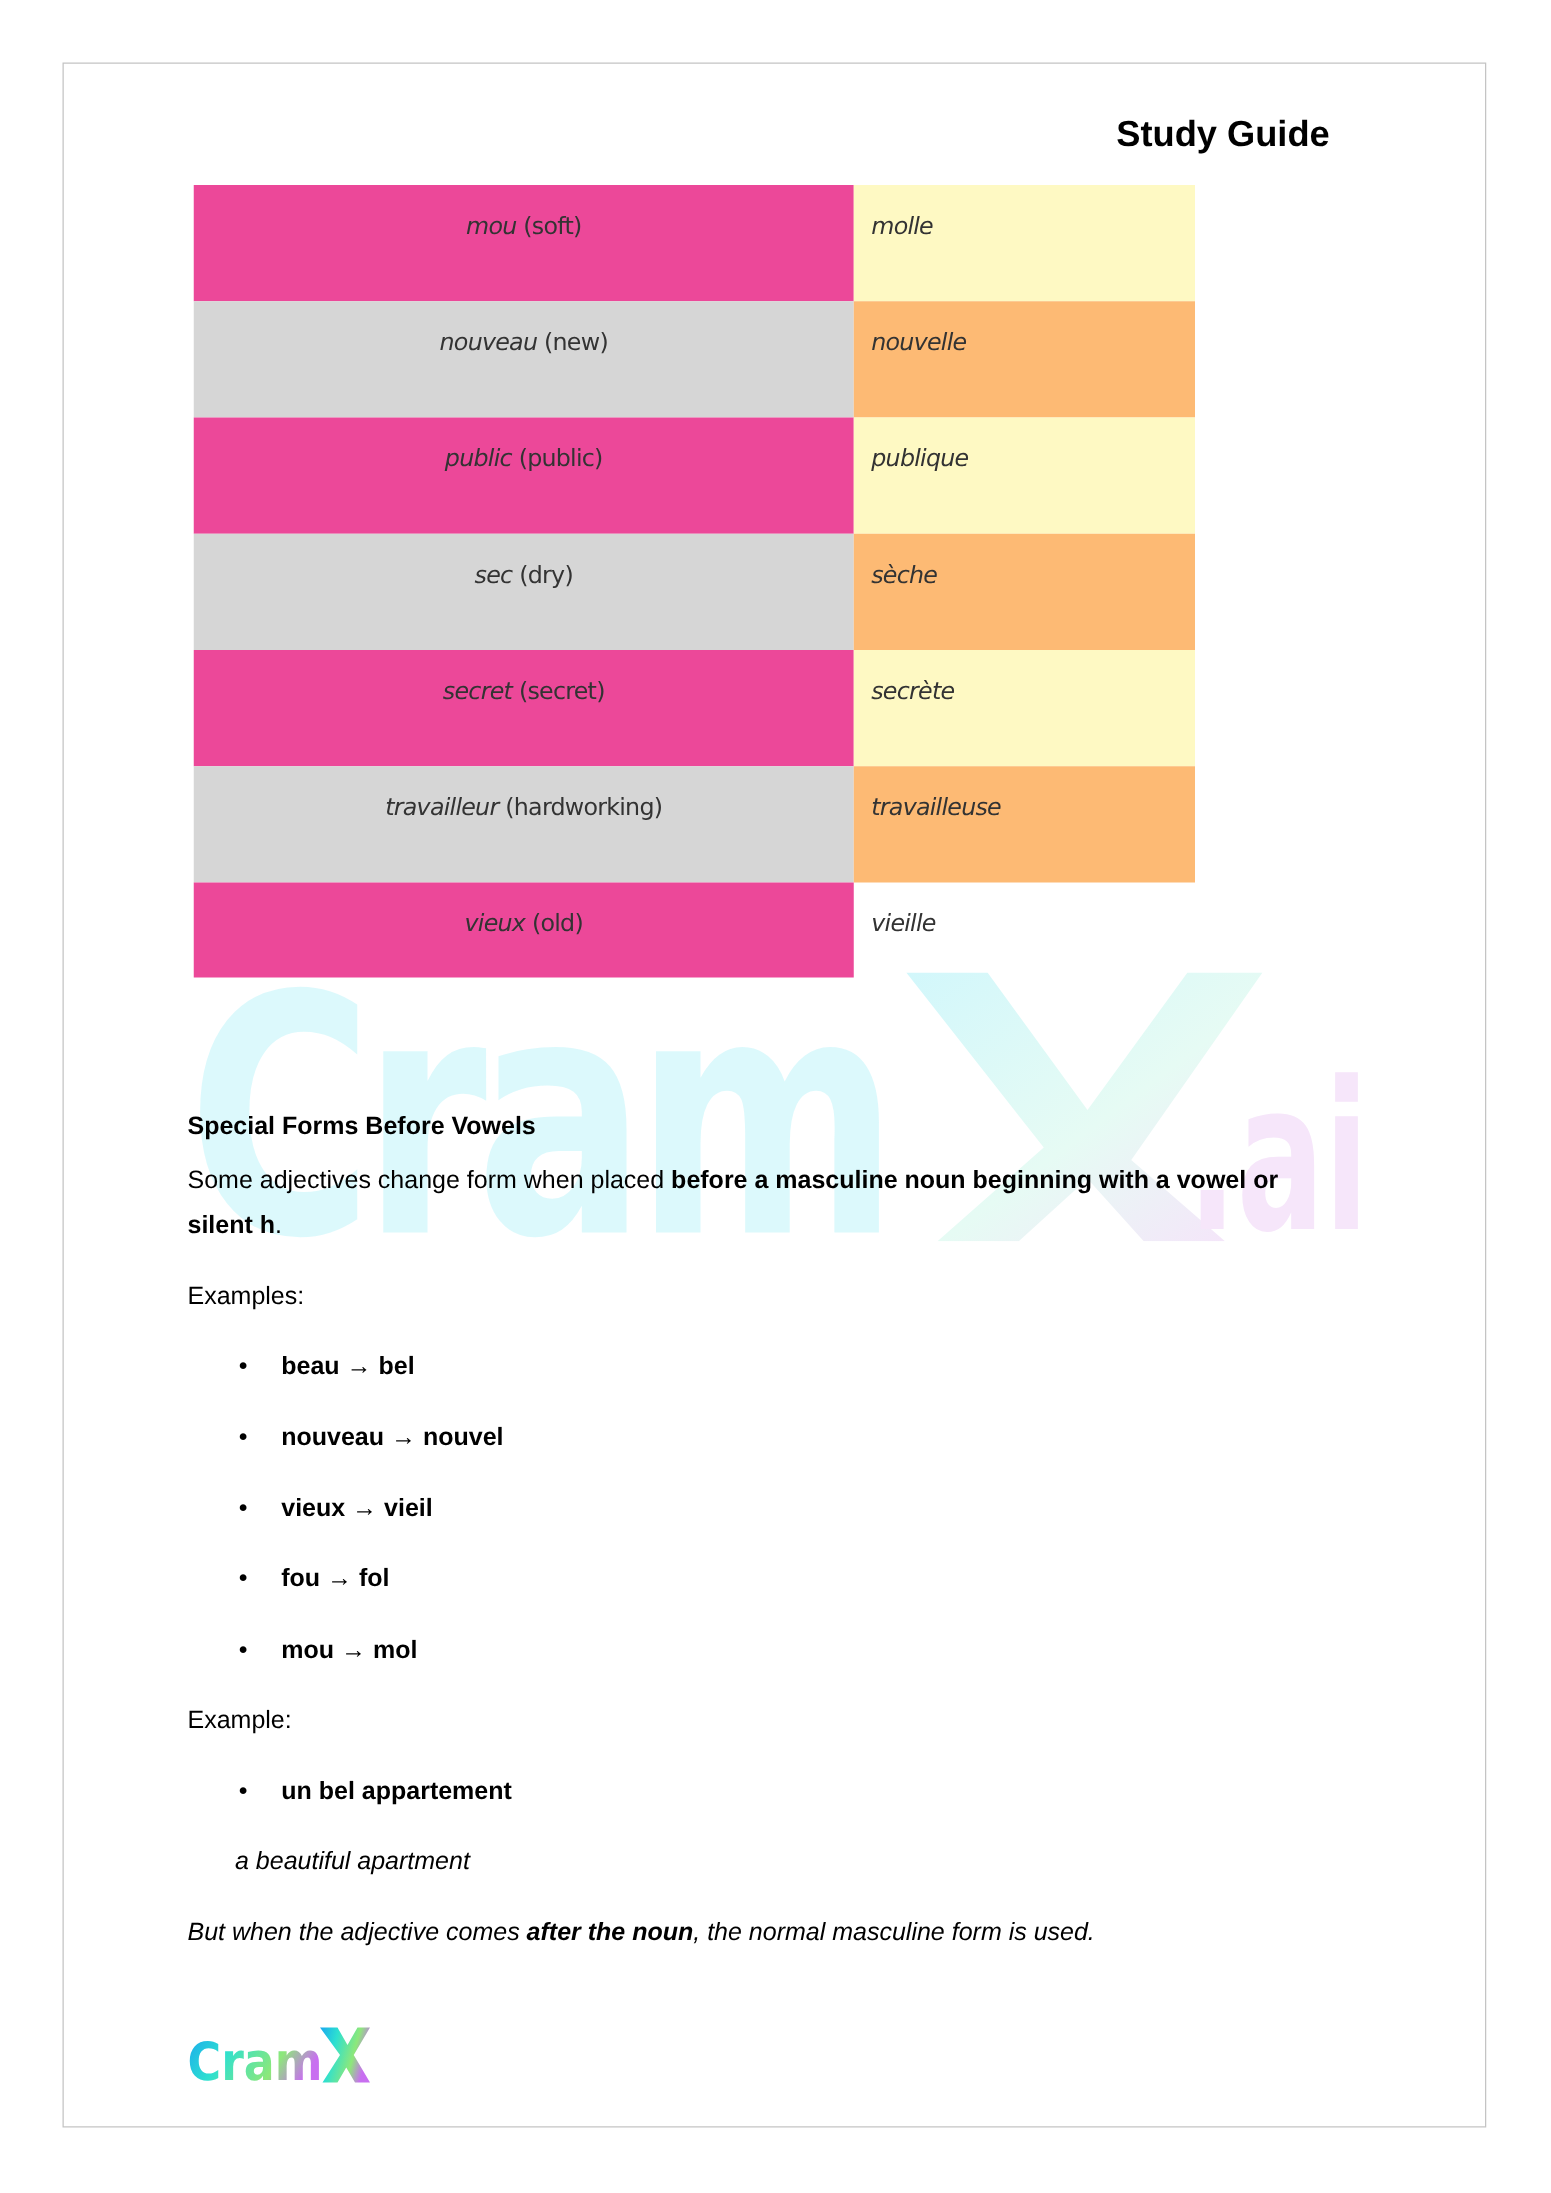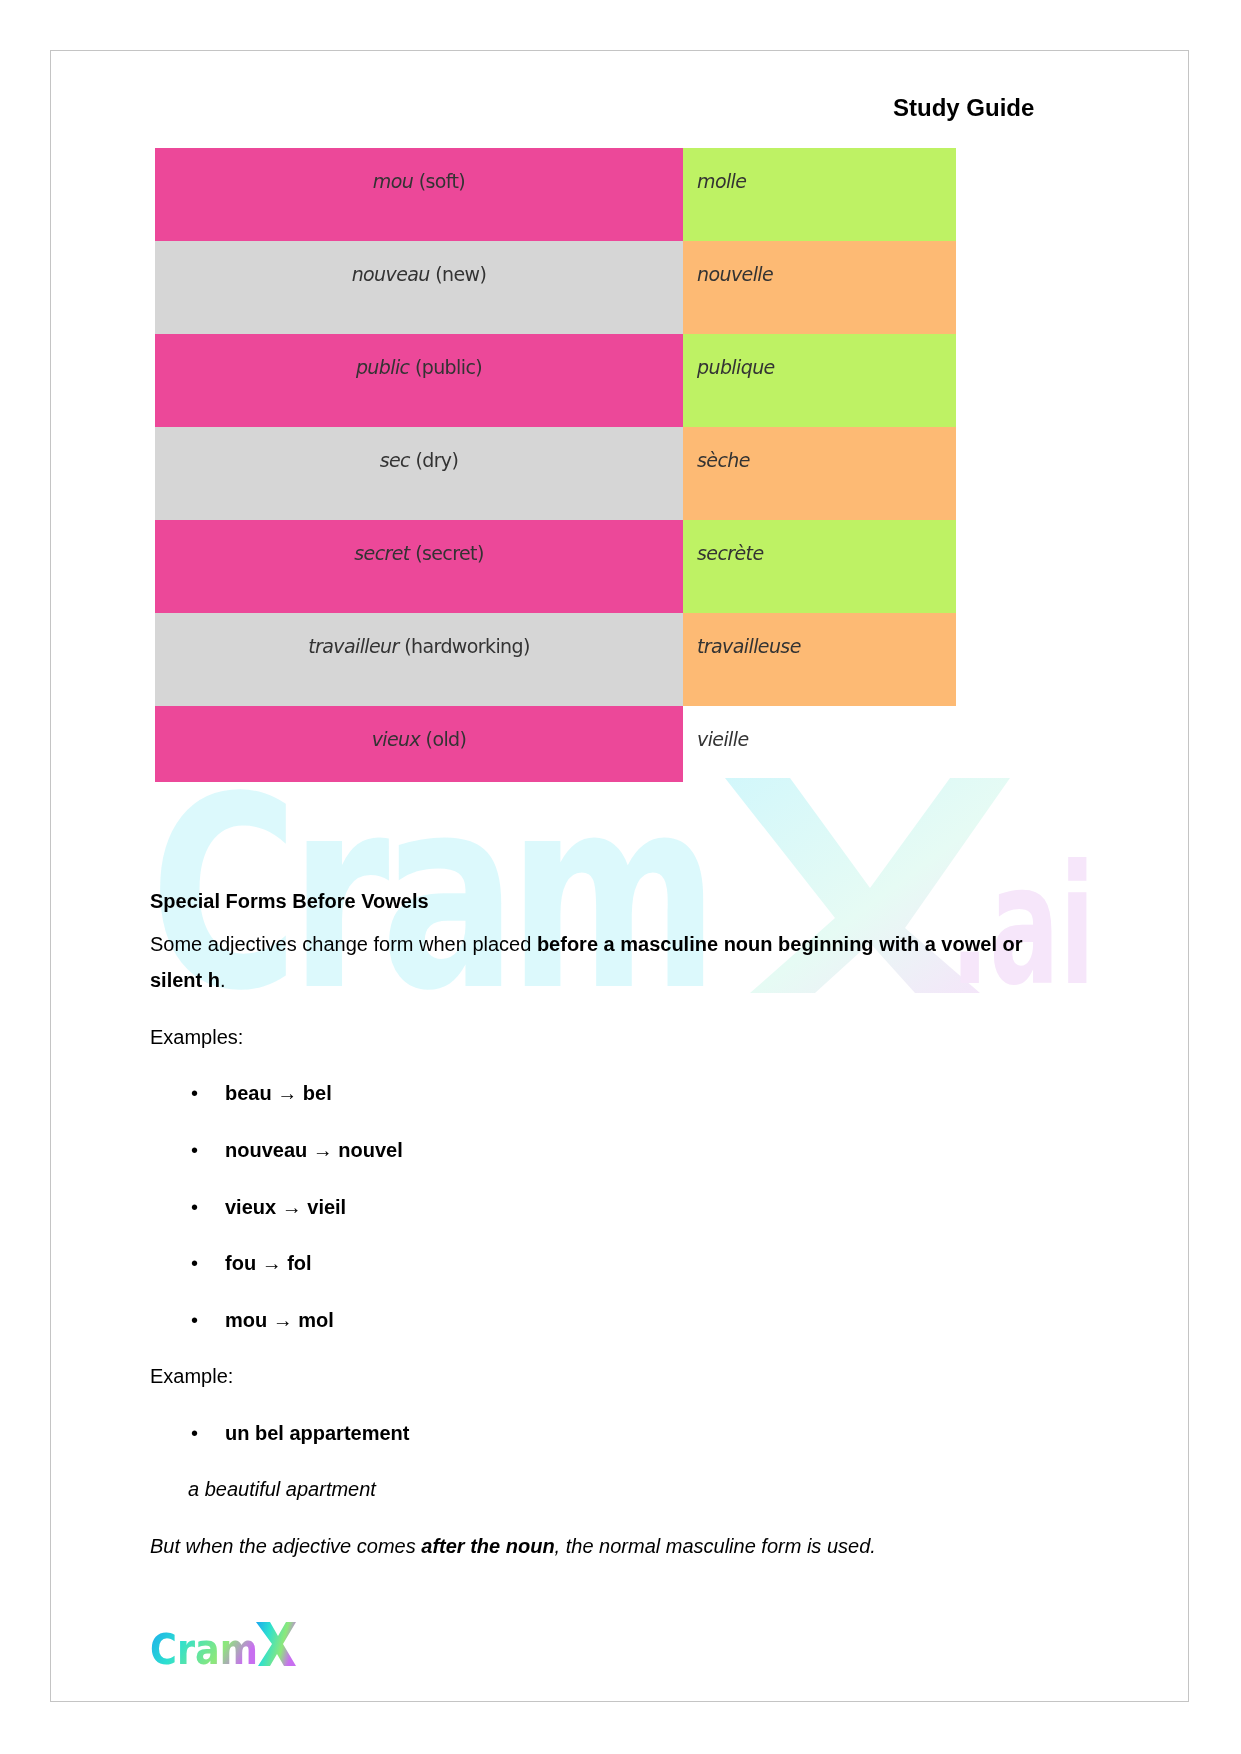--- a/index.html
+++ b/index.html
@@ -1,29 +1,29 @@
 <!DOCTYPE html>
 <html><head>
 <meta charset="utf-8">
 <style>
   html, body { margin:0; padding:0; background:#ffffff; }
   body { width:1241px; height:1754px; position:relative; overflow:hidden;
          font-family:"Liberation Sans", sans-serif; color:#000; }
   .page-frame { position:absolute; left:50px; top:50px; width:1139px; height:1652px;
                 border:1px solid #c4c4c4; box-sizing:border-box; }
-  .title { position:absolute; left:893px; top:88px; font-size:24px; font-weight:bold;
+  .title { position:absolute; left:893px; top:88px; font-size:29px; font-weight:bold;
            line-height:40px; white-space:nowrap; }
   .adj-table { position:absolute; left:155px; top:148px; border-collapse:collapse; }
   .adj-table td { padding:0; height:93px; vertical-align:top;
                   font-family:"DejaVu Sans", sans-serif; font-size:19px; color:#333; }
   .adj-table td.masc { width:528px; text-align:center; }
   .adj-table td.fem { width:273px; padding-left:14px; box-sizing:border-box; }
   .adj-table td .cell-text { display:block; padding-top:21px; line-height:24px; letter-spacing:-0.6px; }
   .adj-table tr.odd td.masc { background:#ec4899; }
-  .adj-table tr.odd td.fem { background:#bef264; }
+  .adj-table tr.odd td.fem { background:#fef9c3; }
   .adj-table tr.even td.masc { background:#d6d6d6; }
   .adj-table tr.even td.fem { background:#fdba74; }
   .adj-table tr:last-child td { height:76px; }
   .adj-table tr:last-child td.fem { background:transparent; }
   .it { font-style:italic; }
   .watermark { position:absolute; left:150px; top:778px; width:945px; height:215px;
                pointer-events:none; z-index:0; }
   .content { position:absolute; left:150px; top:0; width:940px; z-index:1;
              font-size:20px; line-height:36px; }
   .abs { position:absolute; white-space:nowrap; }

